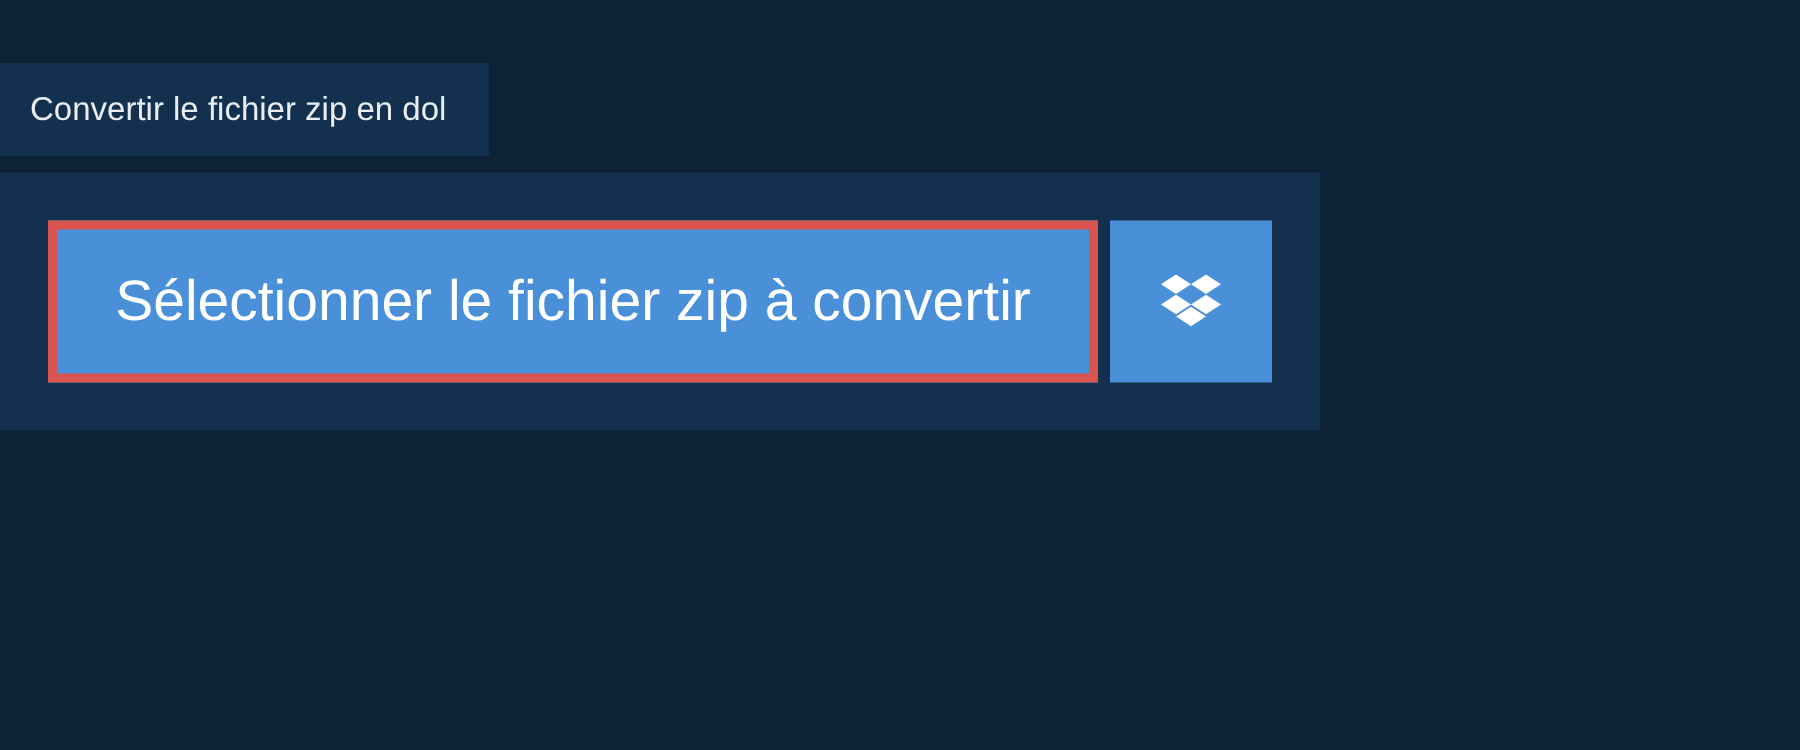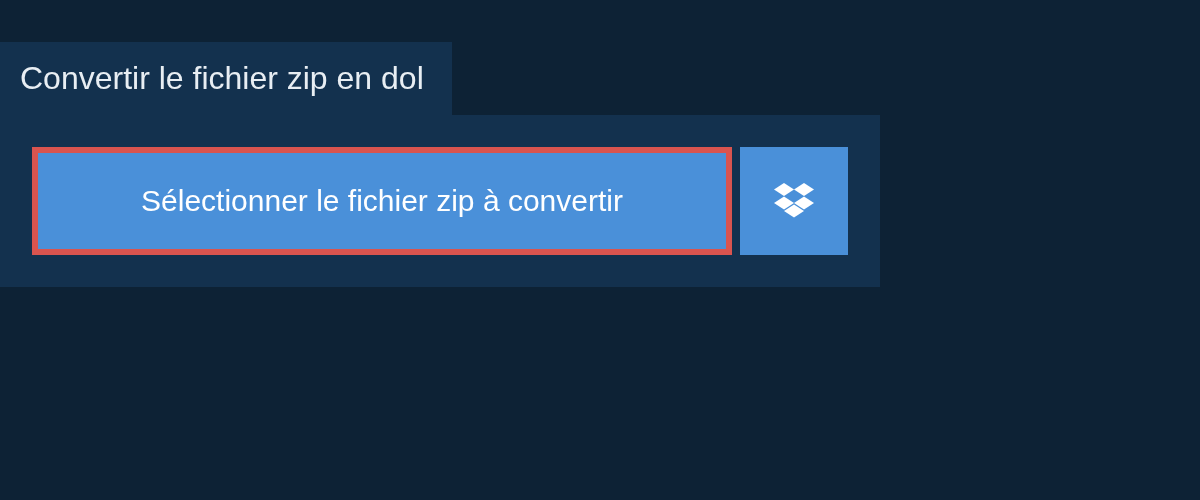--- a/index.html
+++ b/index.html
@@ -15,21 +15,21 @@
       overflow: hidden;
     }
     .tab-container {
       position: absolute;
       top: 42px;
       left: 0;
     }
     .tab {
       background-color: #13314e;
       color: #e8eef3;
-      font-size: 32px;
+      font-size: 22px;
       font-weight: 300;
       padding: 18px 28px 18px 20px;
       display: inline-block;
     }
     .panel {
       position: absolute;
       top: 115px;
       left: 0;
       width: 880px;
       height: 172px;
@@ -38,21 +38,21 @@
       display: flex;
       align-items: center;
       gap: 8px;
     }
     .select-button {
       flex: 1;
       height: 108px;
       background-color: #4a90d9;
       border: 6px solid #d9544f;
       color: #ffffff;
-      font-size: 30px;
+      font-size: 38px;
       font-weight: 300;
       cursor: pointer;
       display: flex;
       align-items: center;
       justify-content: center;
       font-family: inherit;
     }
     .dropbox-button {
       width: 108px;
       height: 108px;

